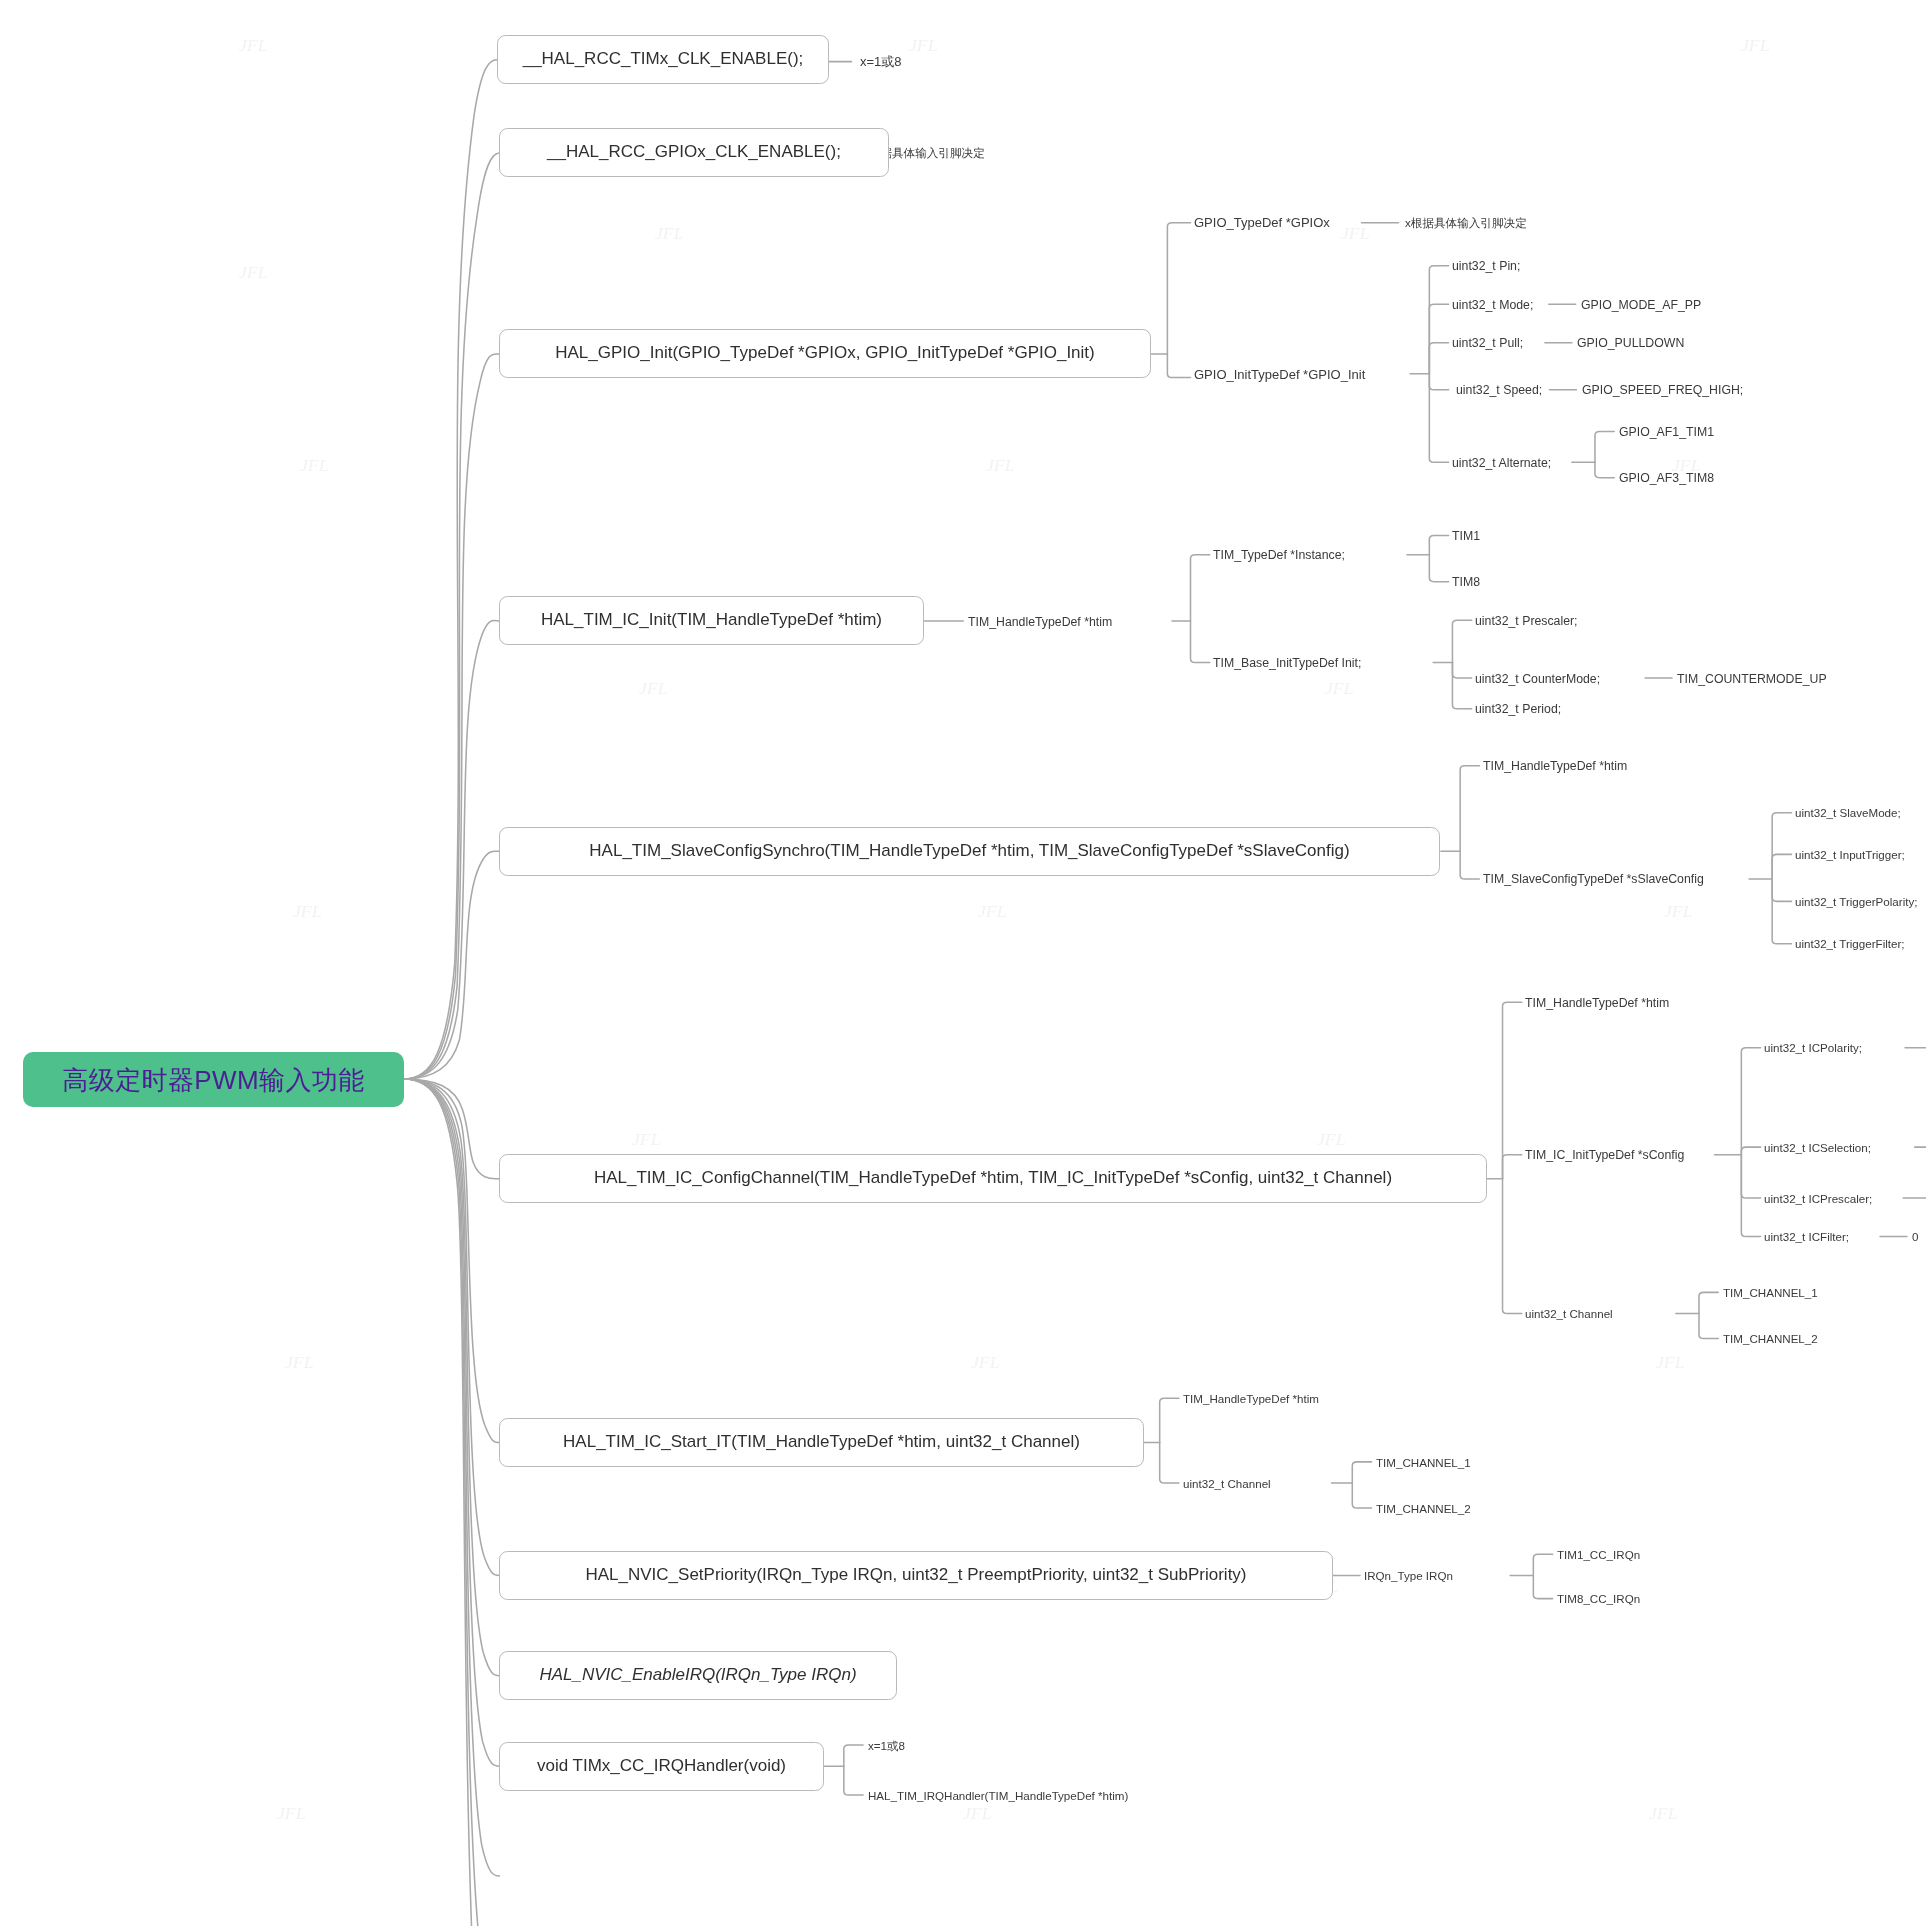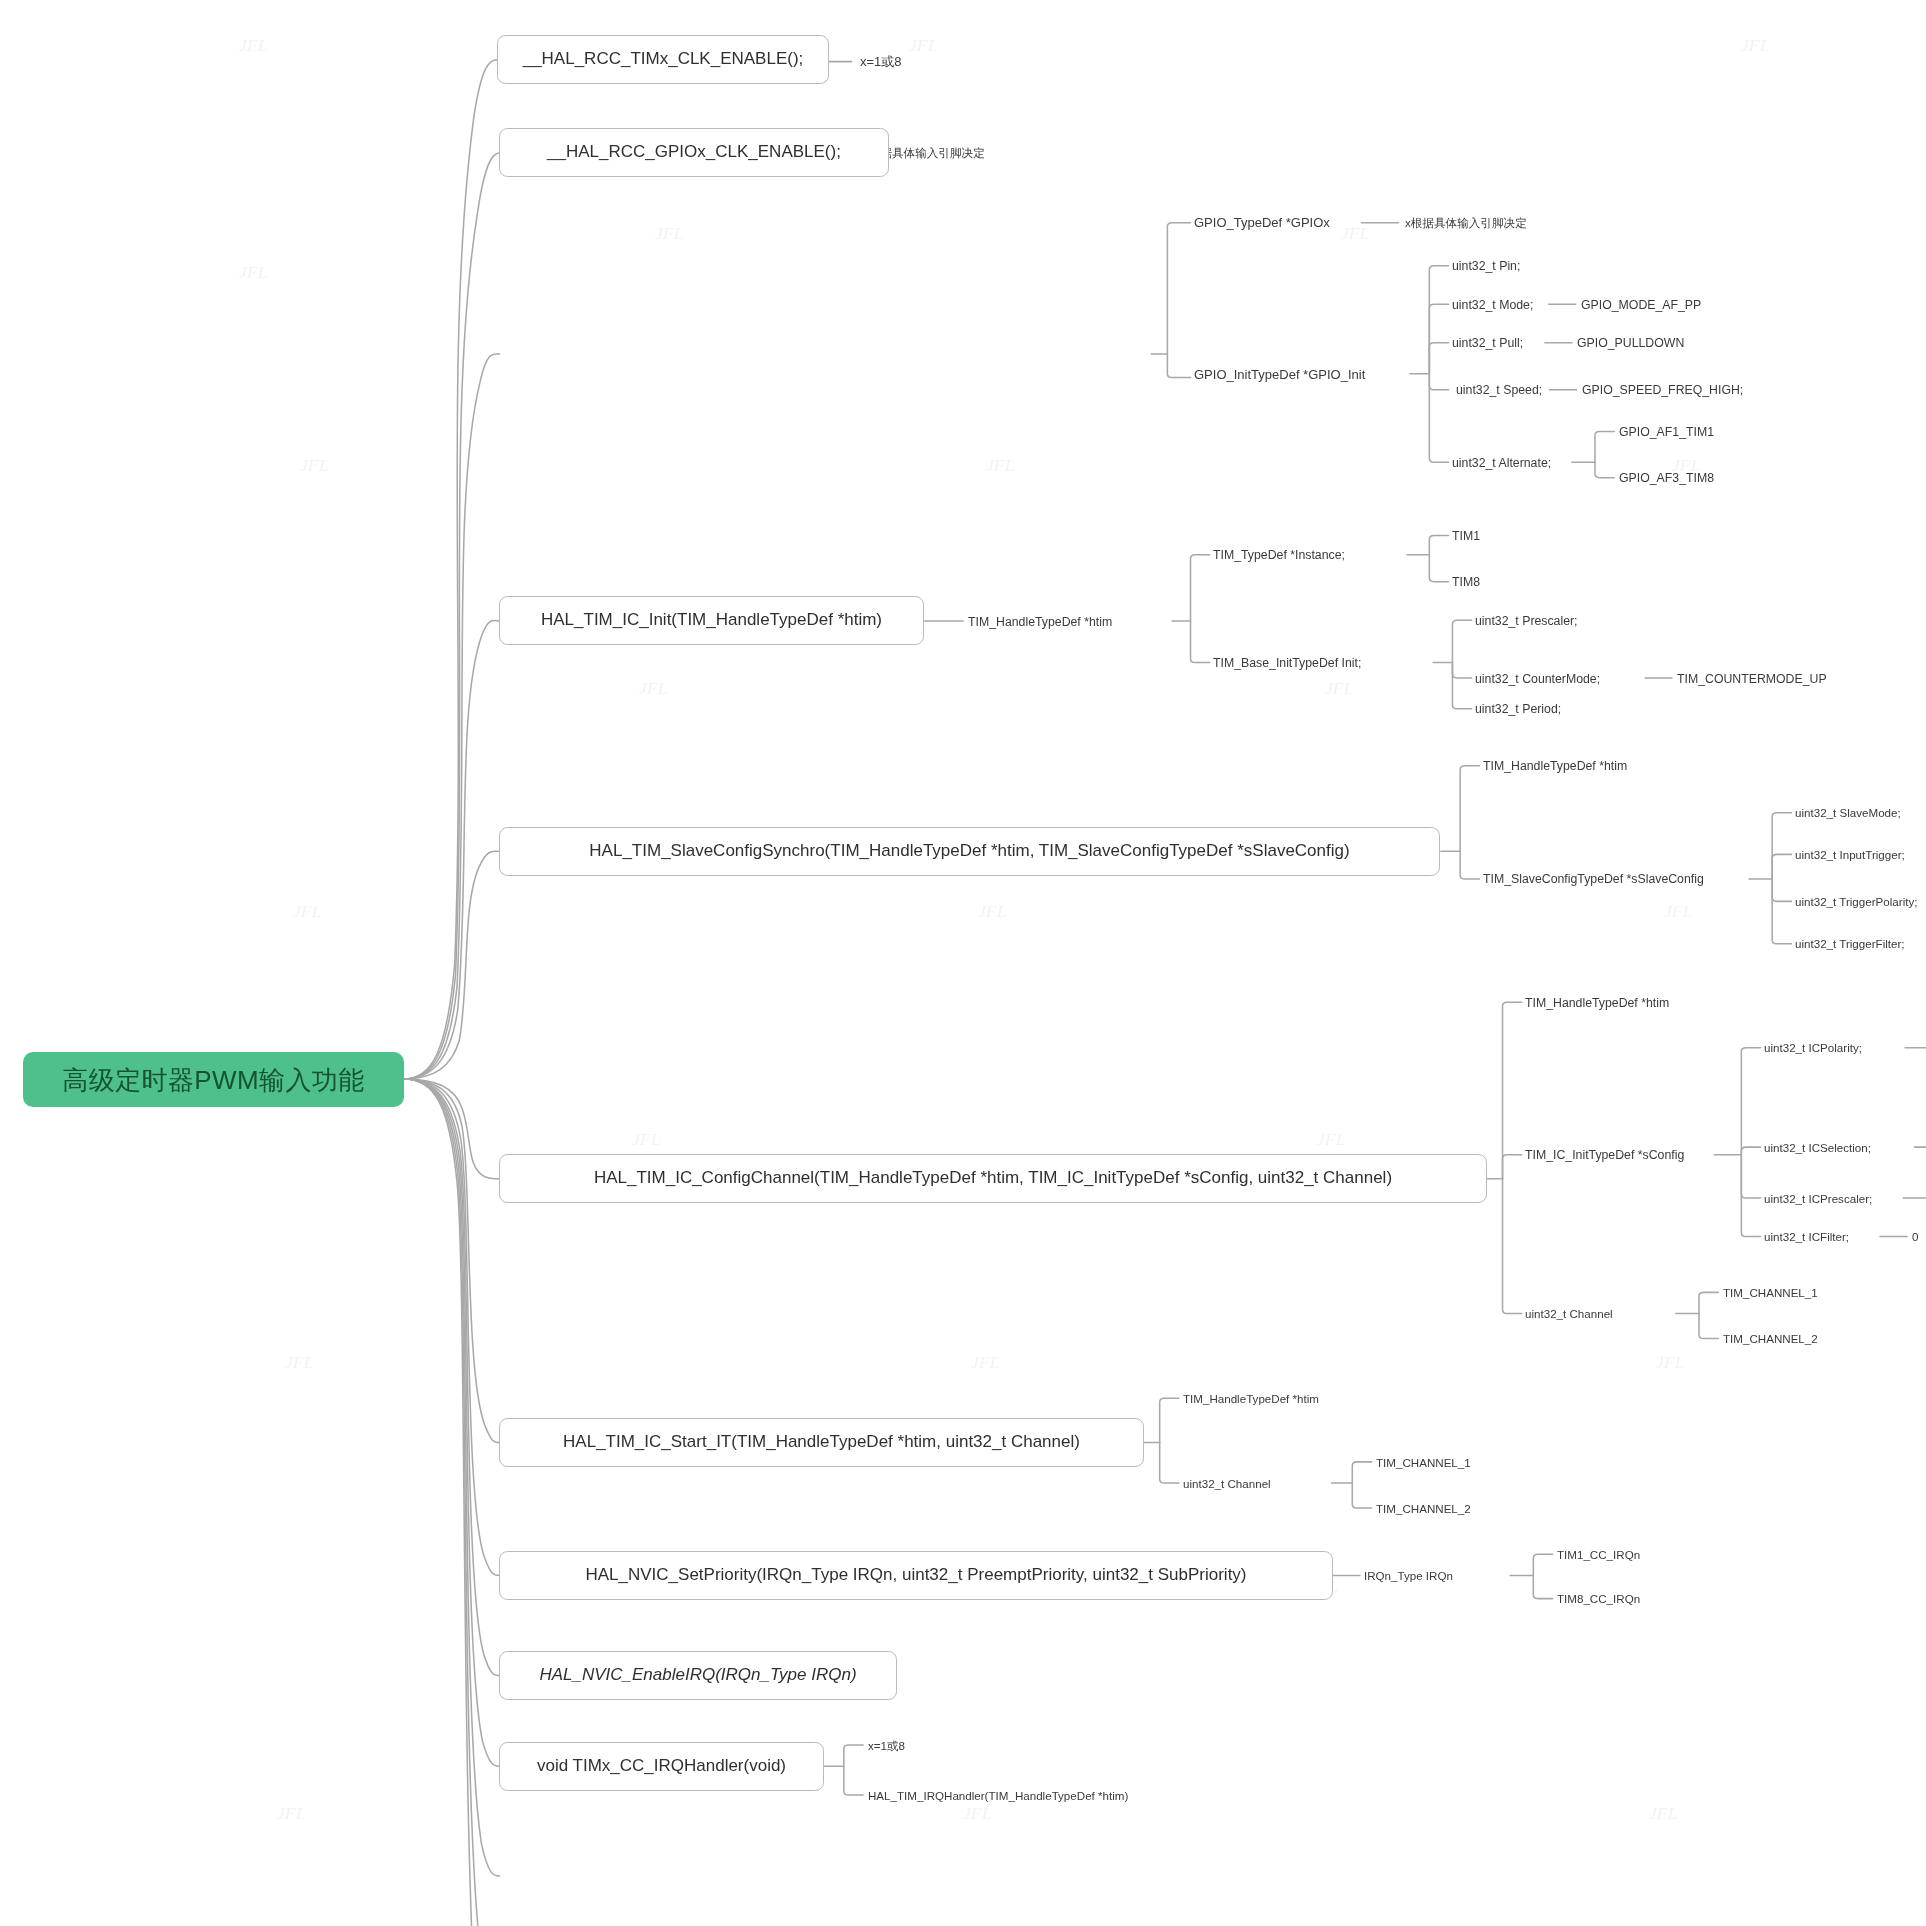--- a/index.html
+++ b/index.html
@@ -20,21 +20,21 @@
     left:0;top:0;
     width:2522px;height:2156px;
     pointer-events:none;
   }
   
   .root-node{
     position:absolute;
     box-sizing:border-box;
     background:#4ec08b;
     border-radius:10px;
-    color:#14532d;
+    color:#4c1d95;
     font-size:26px;
     line-height:1;
     letter-spacing:0.4px;
     display:flex;
     align-items:center;
     justify-content:center;
     padding:0 11.6px;
     z-index:6;
   }
   
@@ -245,20 +245,21 @@
   <div class="wm" style="left:1649px; top:1803px;">JFL</div>
 
   <div class="root-node" style="left:23px; top:1052px; width:381px; height:55px;">高级定时器PWM输入功能</div>
 
   <div class="l1-node" style="left:497px; top:35px; width:332px; height:49px;">__HAL_RCC_TIMx_CLK_ENABLE();</div>
   <div class="lbl s34" style="left:860px; top:55px;">x=1或8</div>
 
   <div class="l1-node" style="left:499px; top:128px; width:390px; height:49px;">__HAL_RCC_GPIOx_CLK_ENABLE();</div>
   <div class="lbl s30" style="left:863px; top:147px;">x根据具体输入引脚决定</div>
 
+  <div class="l1-node" style="left:499px; top:329px; width:652px; height:49px;">HAL_GPIO_Init(GPIO_TypeDef  *GPIOx, GPIO_InitTypeDef *GPIO_Init)</div>
 
   <div class="l1-node" style="left:499px; top:596px; width:425px; height:49px;">HAL_TIM_IC_Init(TIM_HandleTypeDef *htim)</div>
 
   <div class="l1-node" style="left:499px; top:827px; width:941px; height:49px;">HAL_TIM_SlaveConfigSynchro(TIM_HandleTypeDef *htim, TIM_SlaveConfigTypeDef *sSlaveConfig)</div>
 
   <div class="l1-node" style="left:499px; top:1154px; width:988px; height:49px;">HAL_TIM_IC_ConfigChannel(TIM_HandleTypeDef *htim, TIM_IC_InitTypeDef *sConfig, uint32_t Channel)</div>
 
   <div class="l1-node" style="left:499px; top:1418px; width:645px; height:49px;">HAL_TIM_IC_Start_IT(TIM_HandleTypeDef *htim, uint32_t Channel)</div>
 
   <div class="l1-node" style="left:499px; top:1551px; width:834px; height:49px;">HAL_NVIC_SetPriority(IRQn_Type IRQn, uint32_t PreemptPriority, uint32_t SubPriority)</div>

